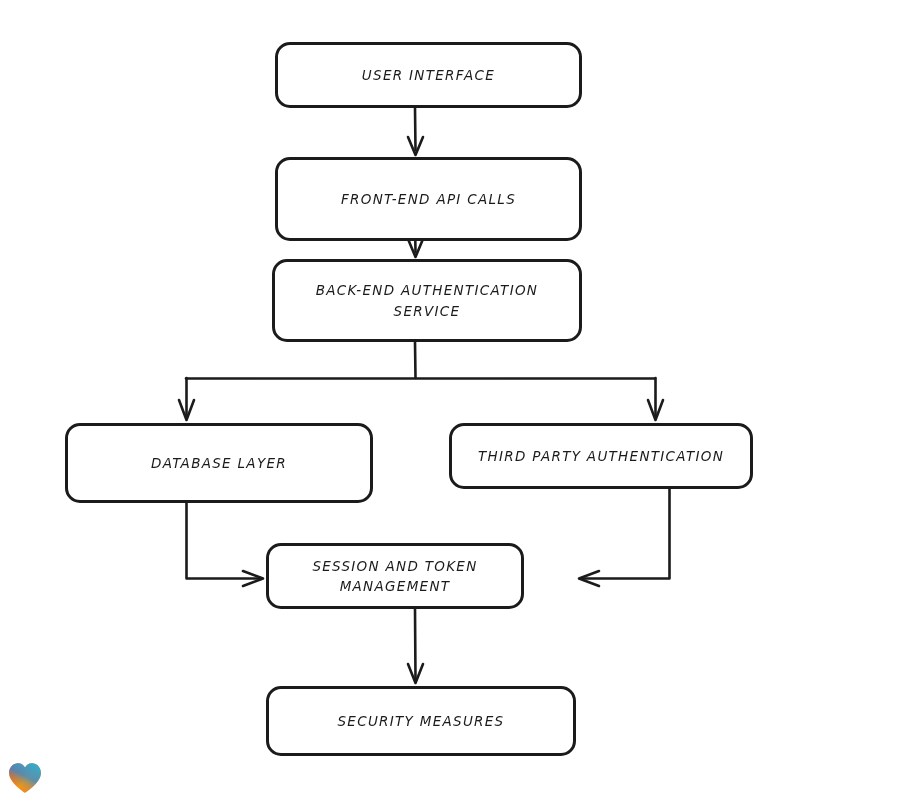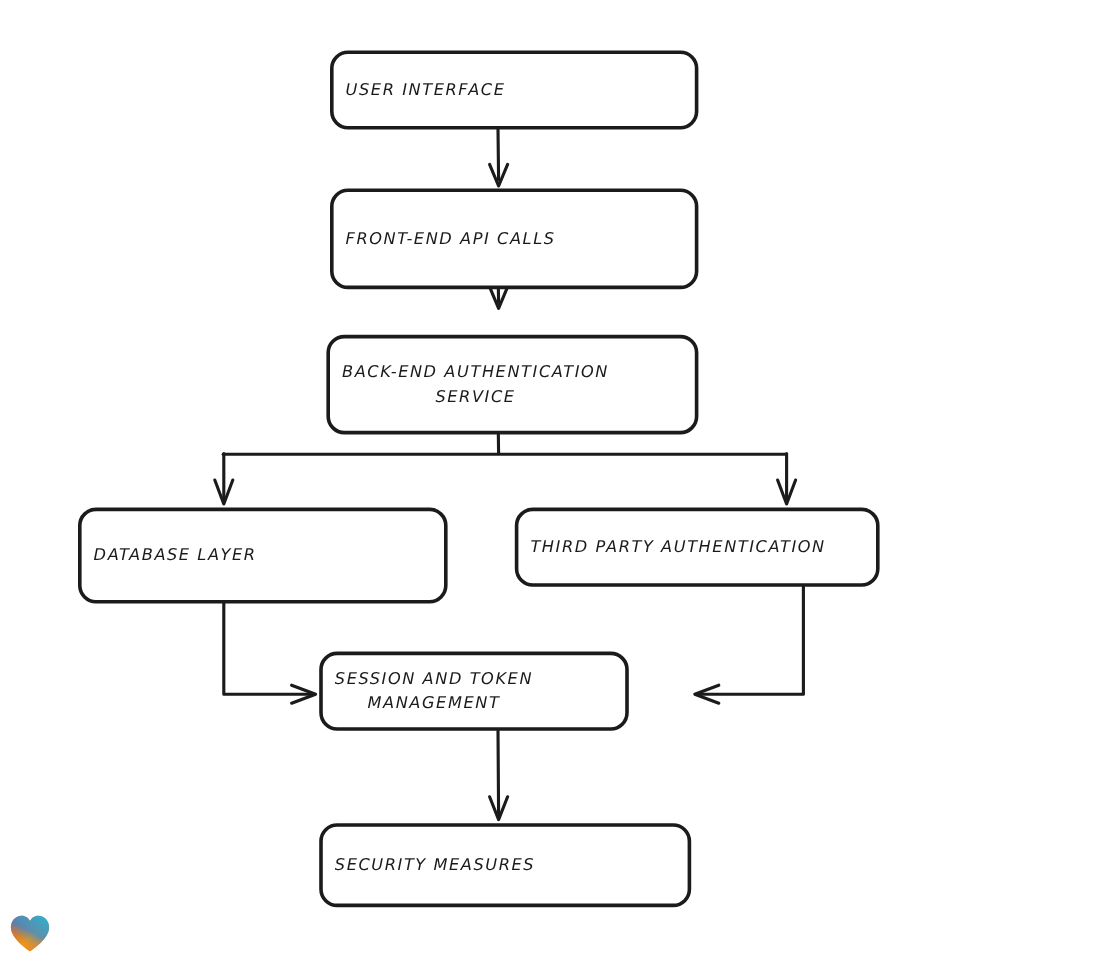--- a/index.html
+++ b/index.html
@@ -24,21 +24,21 @@
   }
 
   .node {
     position: absolute;
     box-sizing: border-box;
     background: #ffffff;
     border: 3px solid #1b1b1b;
     border-radius: 15px;
     display: flex;
     align-items: center;
-    justify-content: flex-start;
+    justify-content: center;
     text-align: center;
     z-index: 2;
   }
 
   .node-label {
     font-family: "DejaVu Sans", sans-serif;
     font-size: 13.5px;
     font-style: italic;
     font-weight: 400;
     letter-spacing: 1.3px;
@@ -46,23 +46,23 @@
     color: #1b1b1b;
     text-transform: uppercase;
     white-space: pre-line;
     padding: 0 10px;
     -webkit-font-smoothing: antialiased;
   }
 
   
   #node-user-interface        { left: 275px; top: 42px;  width: 307px; height: 66px; }
   #node-frontend-api-calls    { left: 275px; top: 157px; width: 307px; height: 84px; }
-  #node-backend-auth-service  { left: 272px; top: 259px; width: 310px; height: 83px; margin-top: 20px; }
+  #node-backend-auth-service  { left: 272px; top: 259px; width: 310px; height: 83px; }
   #node-database-layer        { left: 65px;  top: 423px; width: 308px; height: 80px; }
-  #node-third-party-auth      { left: 429px; top: 423px; width: 304px; height: 66px; }
+  #node-third-party-auth      { left: 449px; top: 423px; width: 304px; height: 66px; }
   #node-session-token-mgmt    { left: 266px; top: 543px; width: 258px; height: 66px; }
   #node-security-measures     { left: 266px; top: 686px; width: 310px; height: 70px; }
 
   #heart-icon {
     position: absolute;
     left: 8px;
     top: 762px;
     width: 34px;
     height: 32px;
     z-index: 3;

